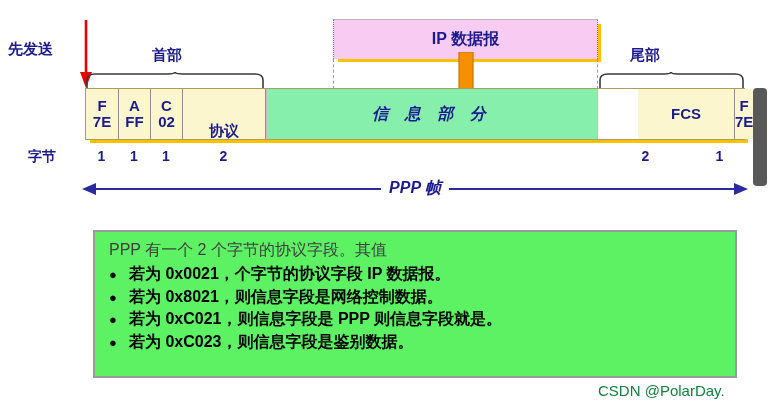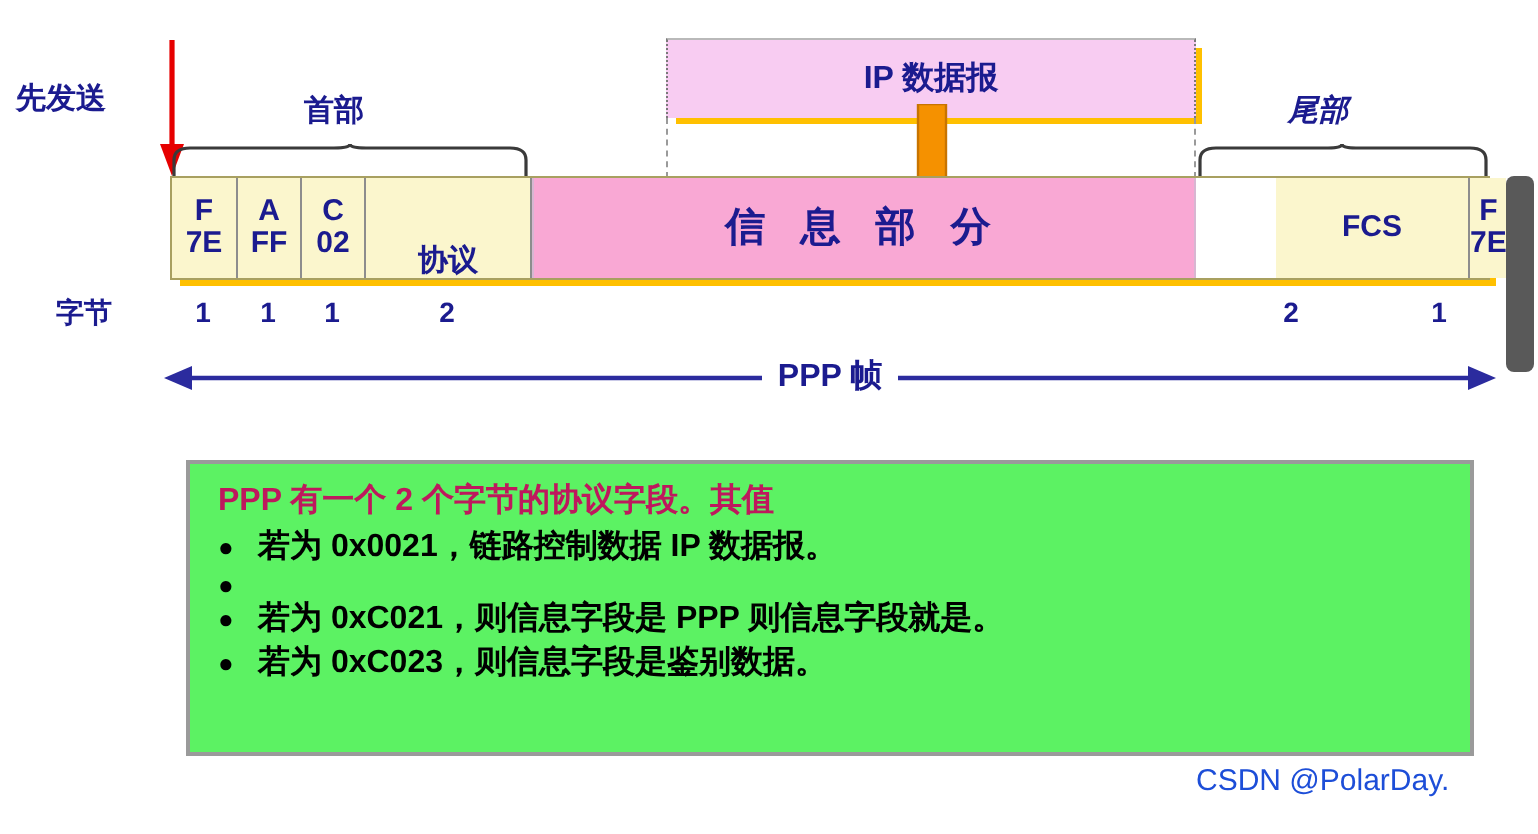--- a/index.html
+++ b/index.html
@@ -97,25 +97,26 @@
     flex-direction: column;
     align-items: center;
     justify-content: center;
     font-size: 15px;
     color: #1b1b8f;
     font-weight: bold;
     line-height: 1.05;
   }
   .field:last-child { border-right: none; }
   .field.info {
-    background: #f9a8d4;
+    background: #86efac;
     letter-spacing: 6px;
-    font-size: 20px;
+    font-size: 16px;
     border-right: 1px solid #d8b6d2;
     border-left: 1px solid #d8b6d2;
+    font-style: italic;
   }
   .field .ln { display: block; }
 
   
   #bytes-row {
     left: 0px;
     top: 148px;
     width: 769px;
     height: 20px;
   }
@@ -126,20 +127,21 @@
     text-align: center;
     font-size: 14px;
   }
 
   
   #ppp-measure {
     left: 82px;
     top: 178px;
     width: 666px;
     height: 22px;
+    font-style: italic;
   }
   #ppp-measure-label {
     position: absolute;
     left: 0; right: 0; top: 0px;
     text-align: center;
     font-size: 16px;
   }
   #ppp-measure-label span {
     background: #ffffff;
     padding: 0 8px;
@@ -151,22 +153,22 @@
     top: 230px;
     width: 644px;
     height: 148px;
     background: #5cf263;
     border: 2px solid #9a9a9a;
     box-sizing: border-box;
     padding: 8px 0 0 14px;
   }
   #note-title {
     font-size: 16px;
-    font-weight: bold;
-    color: #be185d;
+    font-weight: normal;
+    color: #404040;
     margin-bottom: 2px;
     white-space: nowrap;
   }
   .note-item {
     display: flex;
     align-items: baseline;
     font-size: 16px;
     font-weight: bold;
     color: #000000;
     line-height: 1.42;
@@ -187,21 +189,21 @@
     height: 98px;
     background: #595959;
     border-radius: 4px;
   }
 
   
   #watermark {
     left: 598px;
     top: 382px;
     font-size: 15px;
-    color: #1d4ed8;
+    color: #15803d;
     font-weight: normal;
     white-space: nowrap;
   }
 </style>
 </head>
 <body>
 
 <div id="canvas">
 
   <div class="abs" id="ip-datagram-box">
@@ -218,21 +220,21 @@
     <line x1="6" y1="0" x2="6" y2="56" stroke="#e60000" stroke-width="2.6"></line>
     <polygon points="6,68 0,52 12,52" fill="#e60000"></polygon>
   </svg>
   <div class="abs lbl-blue lbl-blue-15" style="left:8px; top:40px;">先发送</div>
 
   <div class="abs lbl-blue lbl-blue-15" style="left:152px; top:46px;">首部</div>
   <svg class="abs brace" id="brace-header" viewBox="0 0 180 16" preserveAspectRatio="none">
     <path d="M2,16 L2,8 Q2,2 10,2 L82,2 Q90,2 90,0 Q90,2 98,2 L170,2 Q178,2 178,8 L178,16" fill="none" stroke="#3a3a3a" stroke-width="1.6"></path>
   </svg>
 
-  <div class="abs lbl-blue lbl-blue-15" style="left:644px; top:46px;font-style:italic;">尾部</div>
+  <div class="abs lbl-blue lbl-blue-15" style="left:630px; top:46px;">尾部</div>
   <svg class="abs brace" id="brace-trailer" viewBox="0 0 147 16" preserveAspectRatio="none">
     <path d="M2,16 L2,8 Q2,2 10,2 L66,2 Q73,2 73,0 Q73,2 80,2 L137,2 Q145,2 145,8 L145,16" fill="none" stroke="#3a3a3a" stroke-width="1.6"></path>
   </svg>
 
   <div class="abs" id="frame-row">
     <div class="field" style="flex:0 0 33px;">
       <span class="ln">F</span>
       <span class="ln">7E</span>
     </div>
     <div class="field" style="flex:0 0 32px;">
@@ -277,24 +279,25 @@
     <div id="ppp-measure-label" class="lbl-blue">
       <span>PPP 帧</span>
     </div>
   </div>
 
   <div class="abs" id="note-box">
     <div id="note-title">PPP 有一个 2 个字节的协议字段。其值</div>
 
     <div class="note-item">
       <span class="note-bullet">●</span>
-      <span>若为 0x0021，链路控制数据 IP 数据报。</span>
+      <span>若为 0x0021，个字节的协议字段 IP 数据报。</span>
     </div>
     <div class="note-item">
       <span class="note-bullet">●</span>
+      <span>若为 0x8021，则信息字段是网络控制数据。</span>
     </div>
     <div class="note-item">
       <span class="note-bullet">●</span>
       <span>若为 0xC021，则信息字段是 PPP 则信息字段就是。</span>
     </div>
     <div class="note-item">
       <span class="note-bullet">●</span>
       <span>若为 0xC023，则信息字段是鉴别数据。</span>
     </div>
   </div>

